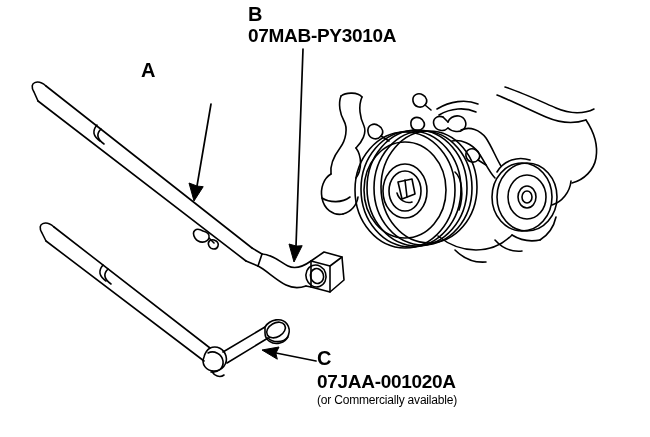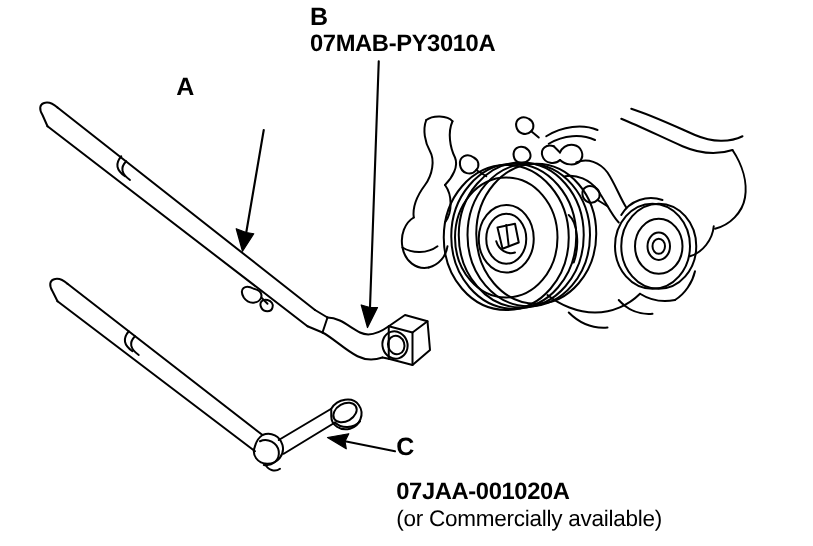--- a/index.html
+++ b/index.html
@@ -34,33 +34,33 @@
     font-size: 20px;
     font-weight: bold;
     letter-spacing: 0px;
   }
   .callout-code {
     font-size: 19px;
     font-weight: bold;
     letter-spacing: -0.3px;
   }
   .callout-note {
-    font-size: 18px;
+    font-size: 12px;
     font-weight: normal;
     letter-spacing: -0.2px;
   }
 
   
   #callout-a { left: 141px; top: 60px; }
   #callout-b { left: 248px; top: 4px; }
   #callout-c { left: 317px; top: 348px; }
 
   #callout-a .callout-code { margin-top: 2px; }
   #callout-b .callout-code { margin-top: 2px; text-align: center; }
-  #callout-c .callout-code { margin-top: 16px; }
+  #callout-c .callout-code { margin-top: 4px; }
   #callout-c .callout-note { margin-top: 3px; }
 </style>
 </head>
 <body>
 
 <div id="page">
 
   <svg id="figure-svg" viewBox="0 0 650 437">
     <rect x="0" y="0" width="650" height="437" fill="#ffffff"></rect>
 

